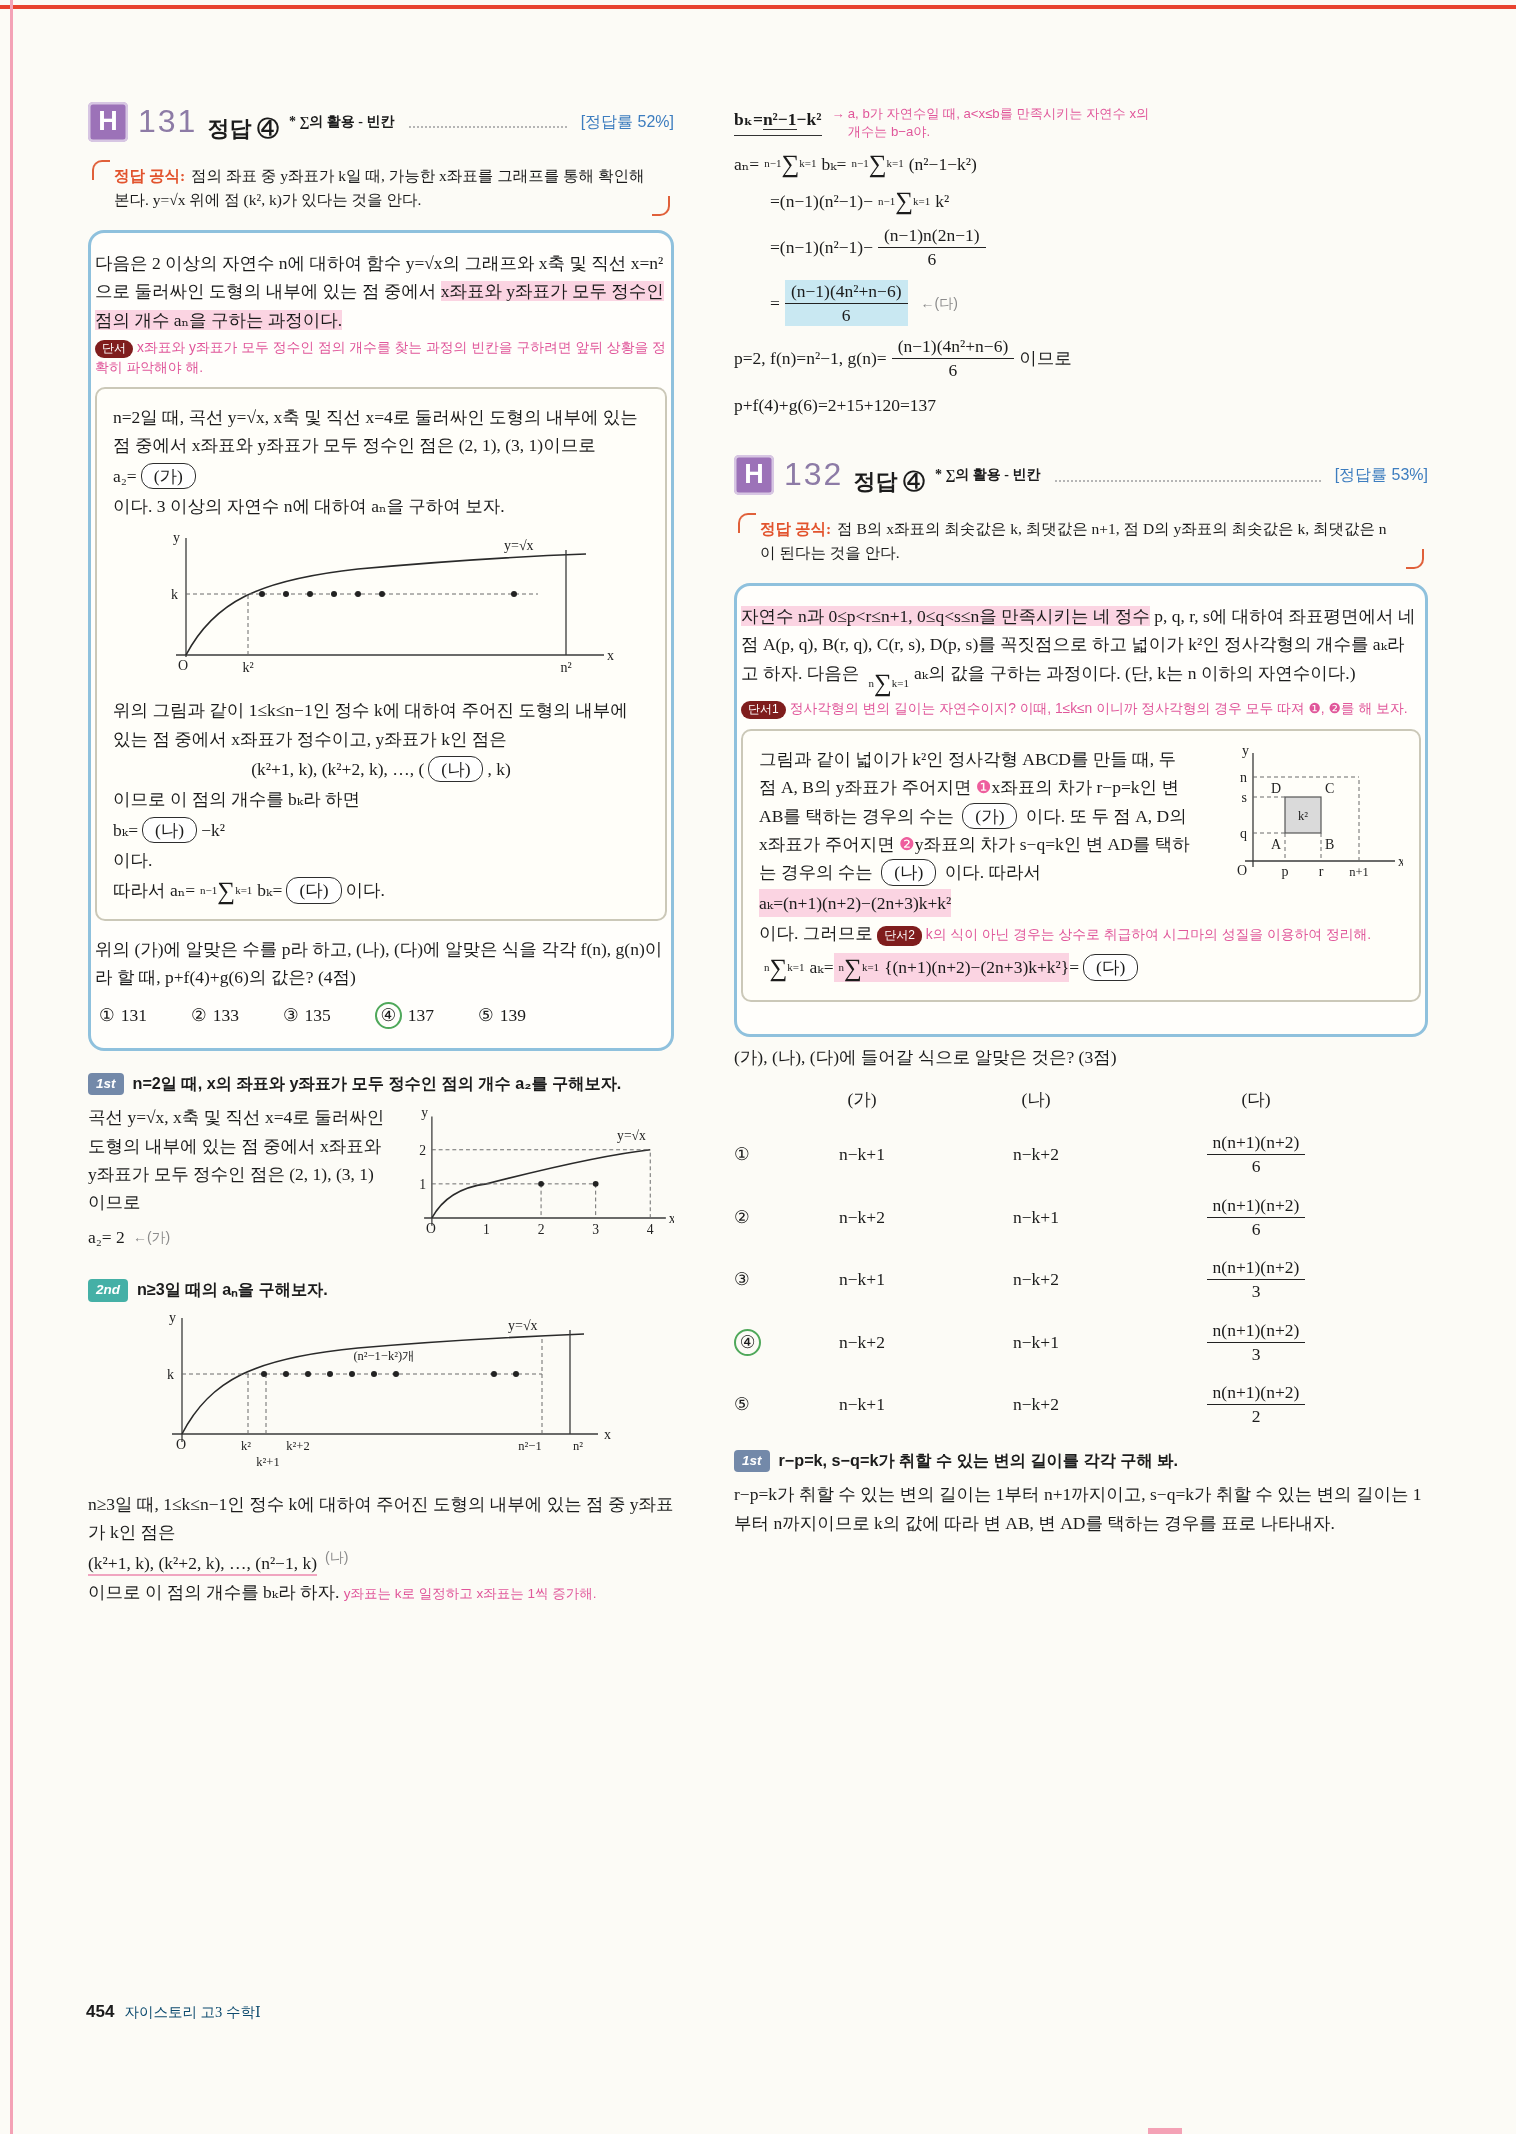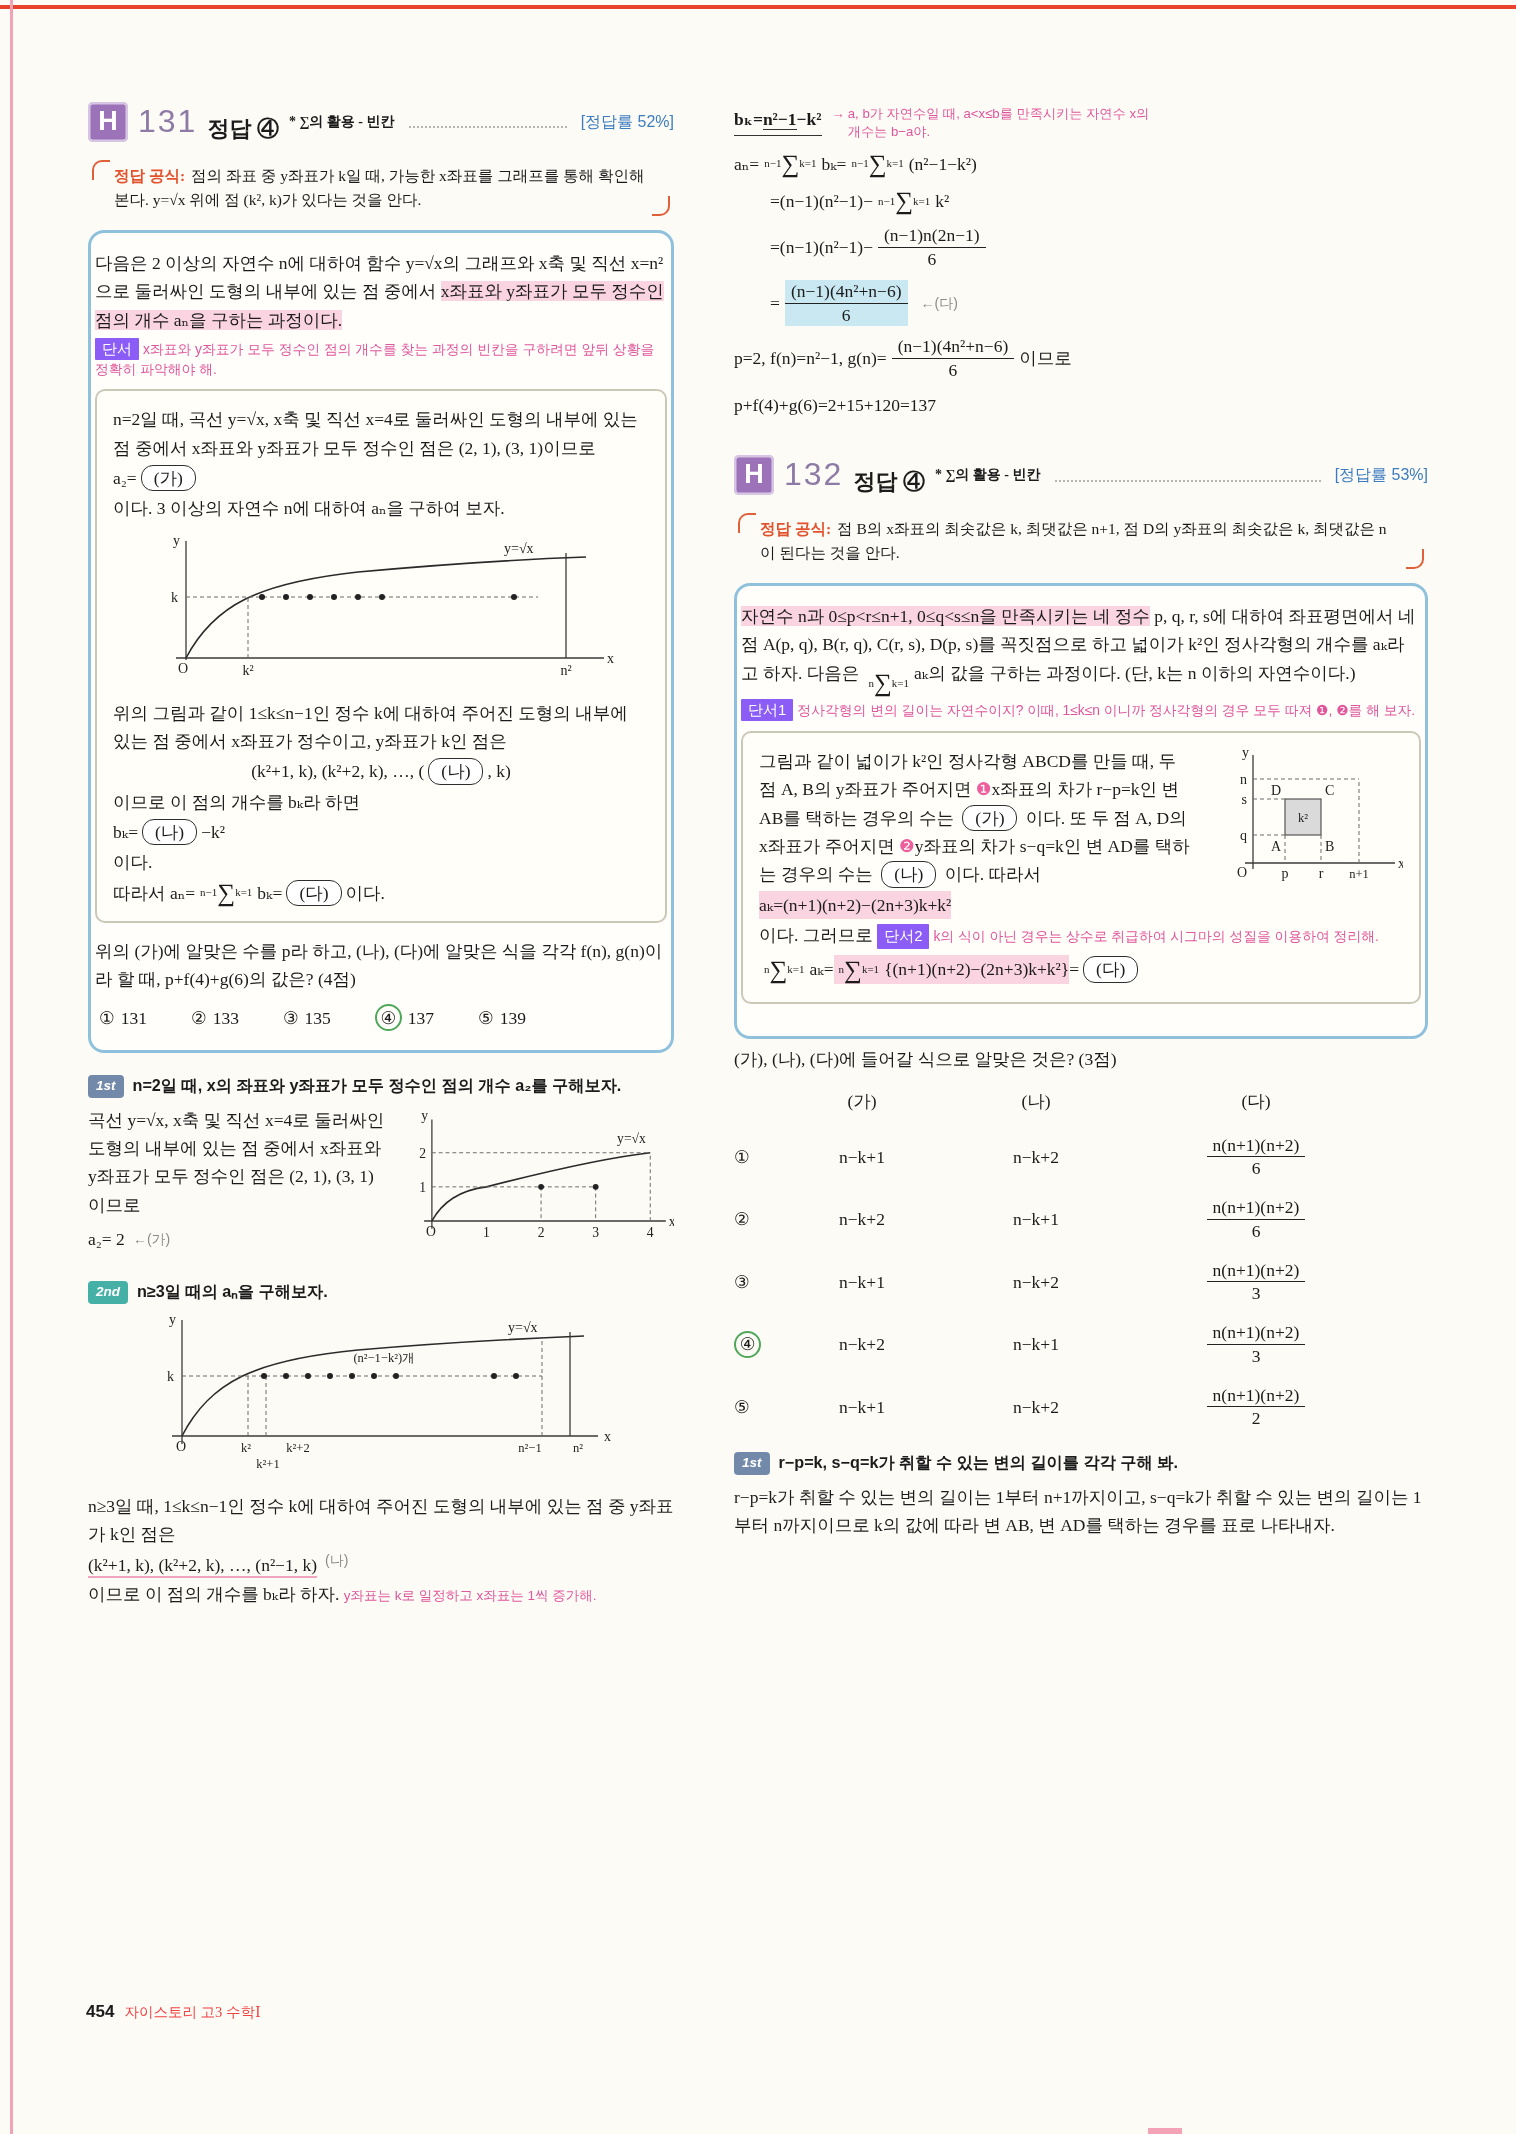--- a/index.html
+++ b/index.html
@@ -27,22 +27,22 @@
 .fbox::before{content:"";position:absolute;left:4px;top:0;width:16px;height:18px;
   border-left:2.5px solid #e0603a;border-top:2.5px solid #e0603a;border-top-left-radius:10px;}
 .fbox::after{content:"";position:absolute;right:4px;bottom:0;width:16px;height:18px;
   border-right:2.5px solid #e0603a;border-bottom:2.5px solid #e0603a;border-bottom-right-radius:10px;}
 .flabel{color:#e2532d;font-weight:bold;margin-right:6px;}
 
 .qbox{border:3px solid #8fc1dd;border-radius:16px;padding:16px 4px 18px;background:#fffefb;}
 .hl-pink{background:#fbd4e2;}
 .hint{margin:4px 0 10px;font-size:13.8px;color:#e0569a;line-height:1.4;font-family:"Liberation Sans",sans-serif;}
 .hint-inline{display:inline;margin:0;font-size:13.8px;color:#e0569a;font-family:"Liberation Sans",sans-serif;}
-.hint-badge{display:inline-block;background:#8b5cf6;color:#fff;border-radius:1px;padding:0 7px 1px;
-  font-size:15px;margin-right:4px;font-style:normal;}
+.hint-badge{display:inline-block;background:#7f1d1d;color:#fff;border-radius:9px;padding:0 7px 1px;
+  font-size:12px;margin-right:4px;font-style:normal;}
 .inner-box{border:2px solid #cbc8b8;border-radius:10px;padding:12px 16px;margin:6px 0 14px;background:#fffef9;}
 .inner-box p{margin:2px 0;}
 .blank{display:inline-block;border:1.6px solid #2e2e2e;border-radius:12px;padding:0 12px;line-height:1.4;margin:0 4px;background:#fff;}
 .fl{display:flex;align-items:center;flex-wrap:wrap;margin:6px 0;}
 .fl.center{justify-content:center;}
 .sig{display:inline-flex;flex-direction:row;align-items:center;line-height:1;margin:0 5px;vertical-align:-8px;}
 .sig .st,.sig .sb{font-size:11px;}
 .sig .ss{font-size:25px;line-height:.95;}
 .frac{display:inline-flex;flex-direction:column;align-items:center;line-height:1.3;margin:0 5px;text-align:center;}
 .frac .fn{border-bottom:1.5px solid #222;padding:0 6px;}
@@ -88,21 +88,21 @@
 svg .ax{stroke:#3a3a3a;stroke-width:1.3;fill:none;}
 svg .curve{stroke:#2a2a2a;stroke-width:1.6;fill:none;}
 svg .dash{stroke:#6a6a6a;stroke-width:1;stroke-dasharray:4 3;fill:none;}
 svg .lab{font-size:14px;fill:#222;font-family:"Liberation Serif",serif;}
 svg .lab-s{font-size:12.5px;fill:#222;font-family:"Liberation Serif",serif;}
 svg .dot{fill:#222;}
 .fig132{float:right;margin:0 0 4px 8px;}
 
 .footer{position:absolute;left:86px;top:1998px;display:flex;align-items:baseline;gap:10px;}
 .pg{font-family:"Liberation Sans",sans-serif;font-weight:bold;font-size:17px;}
-.bk{font-size:14.5px;color:#ef4444;}
+.bk{font-size:14.5px;color:#0c4a6e;}
 </style>
 </head>
 <body>
 
 <div class="top-rule"></div>
 <div class="left-rule"></div>
 <div class="bottom-tick"></div>
 
 <div class="content">
 

